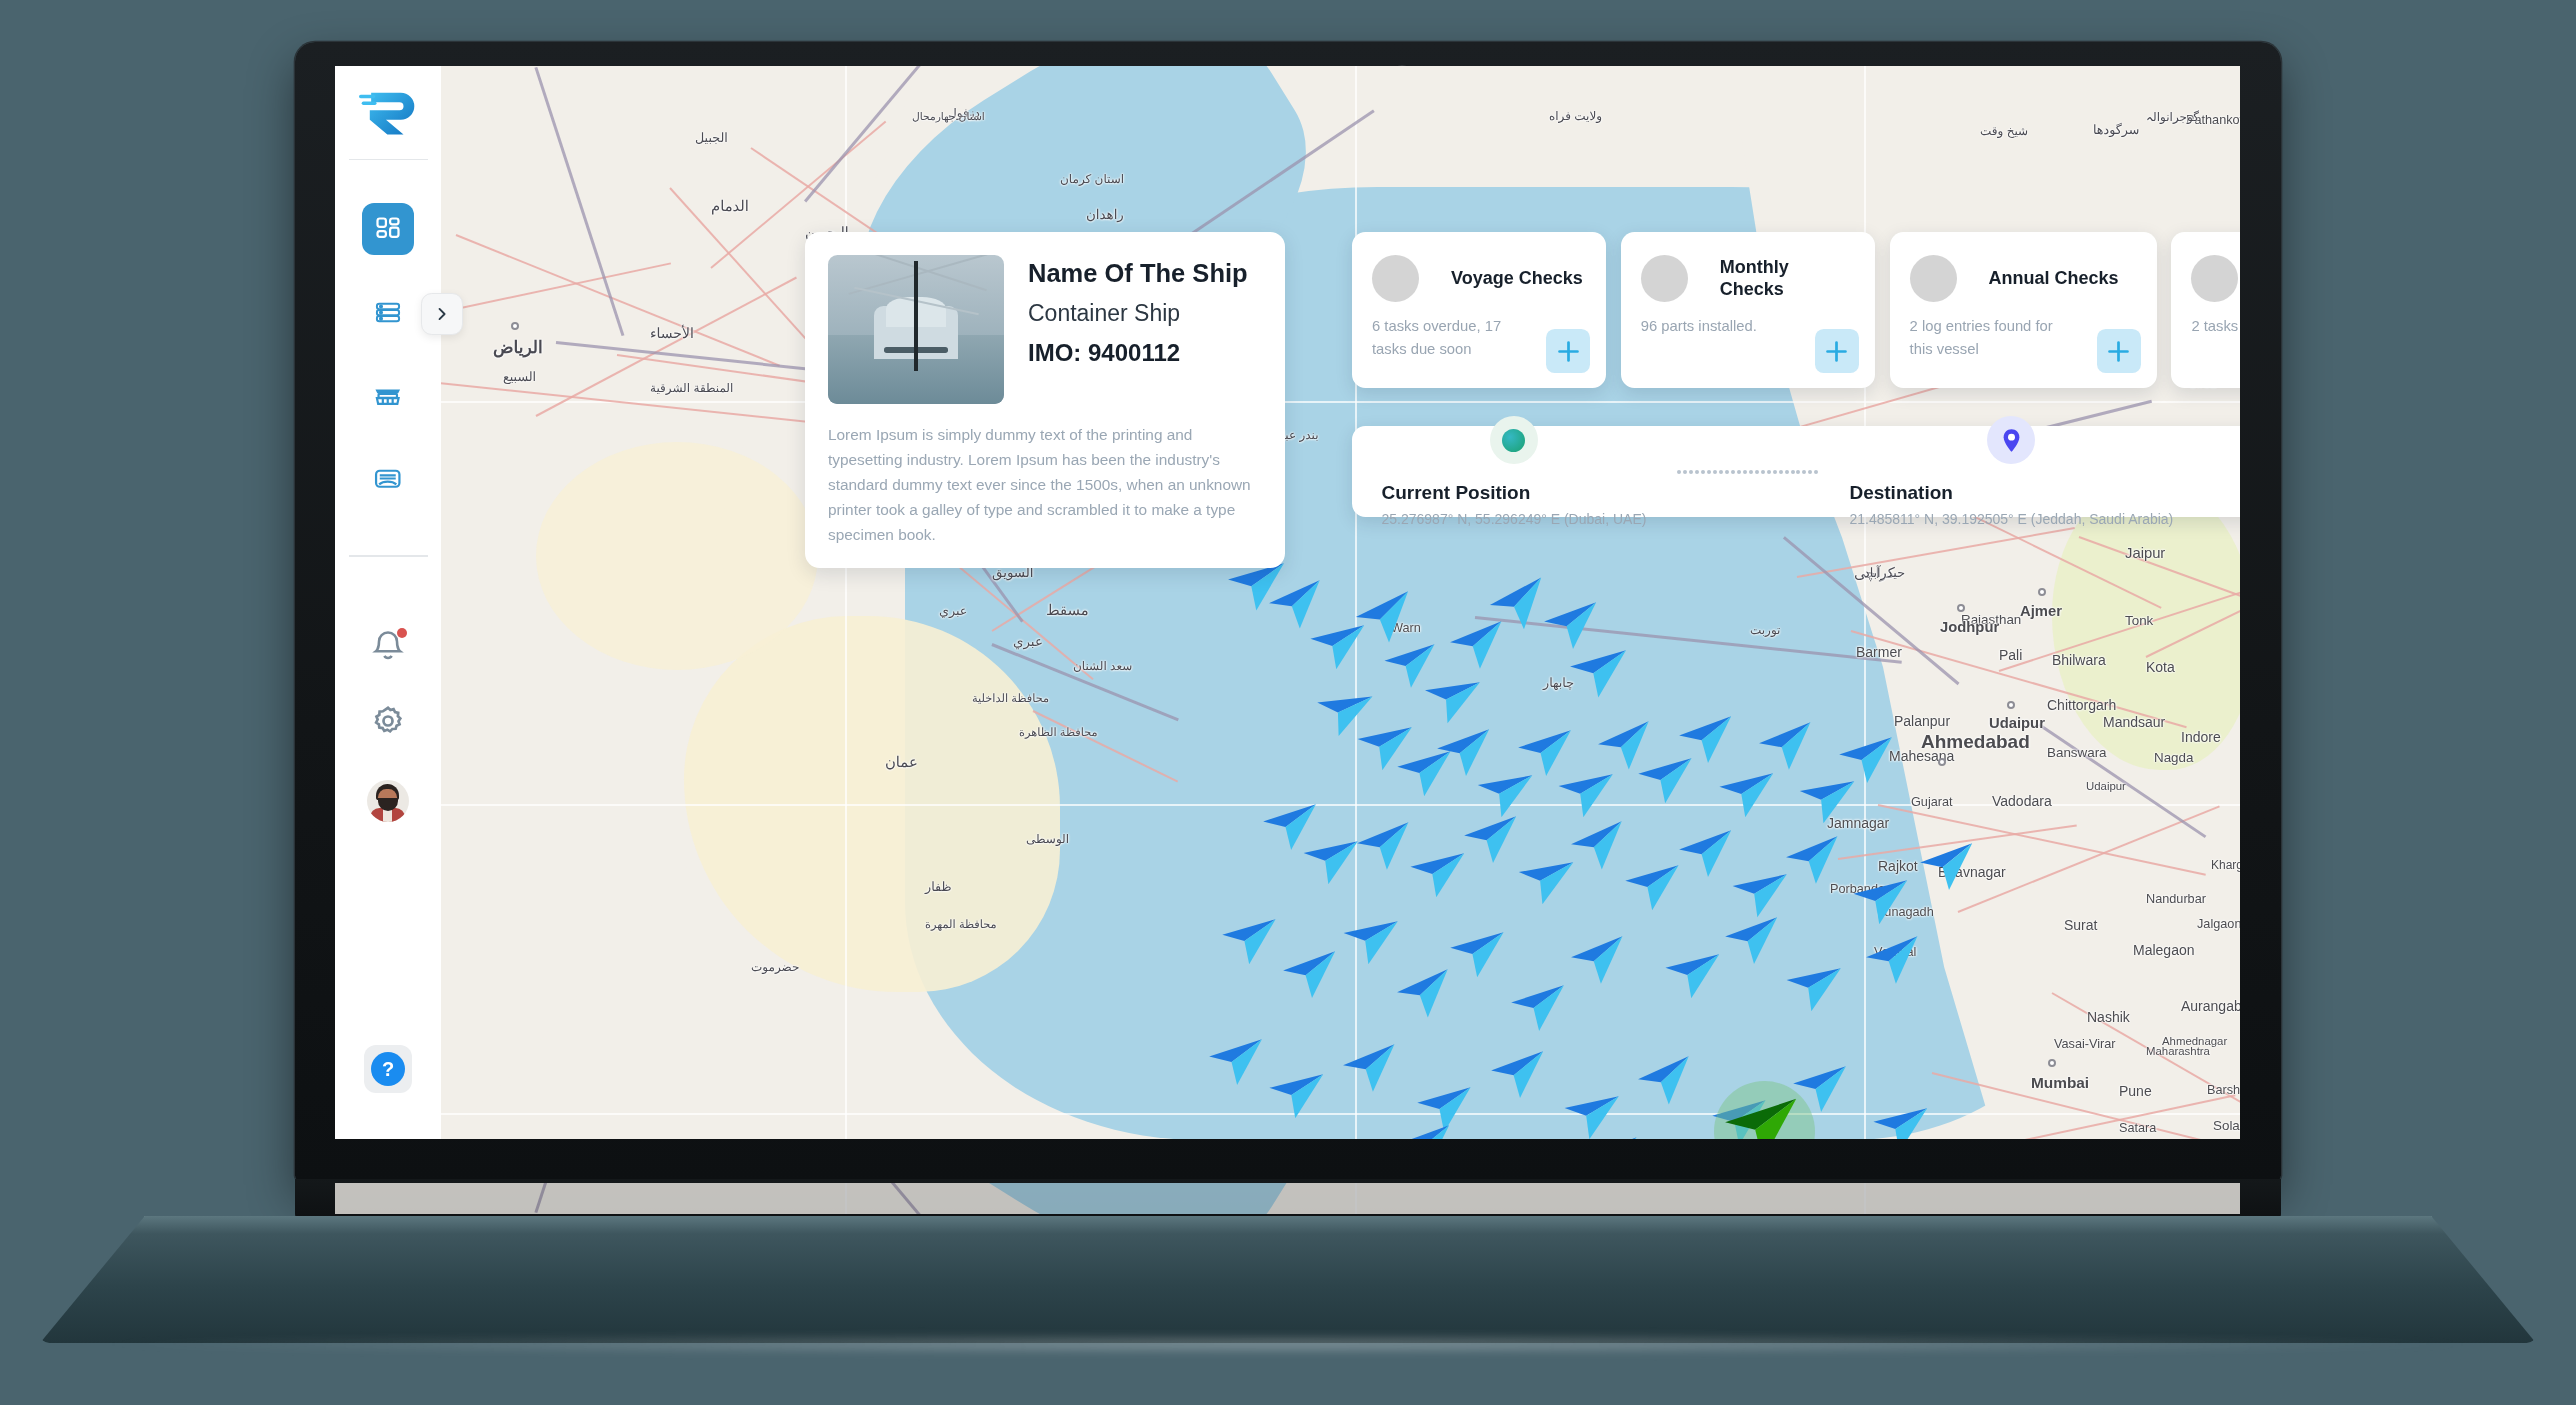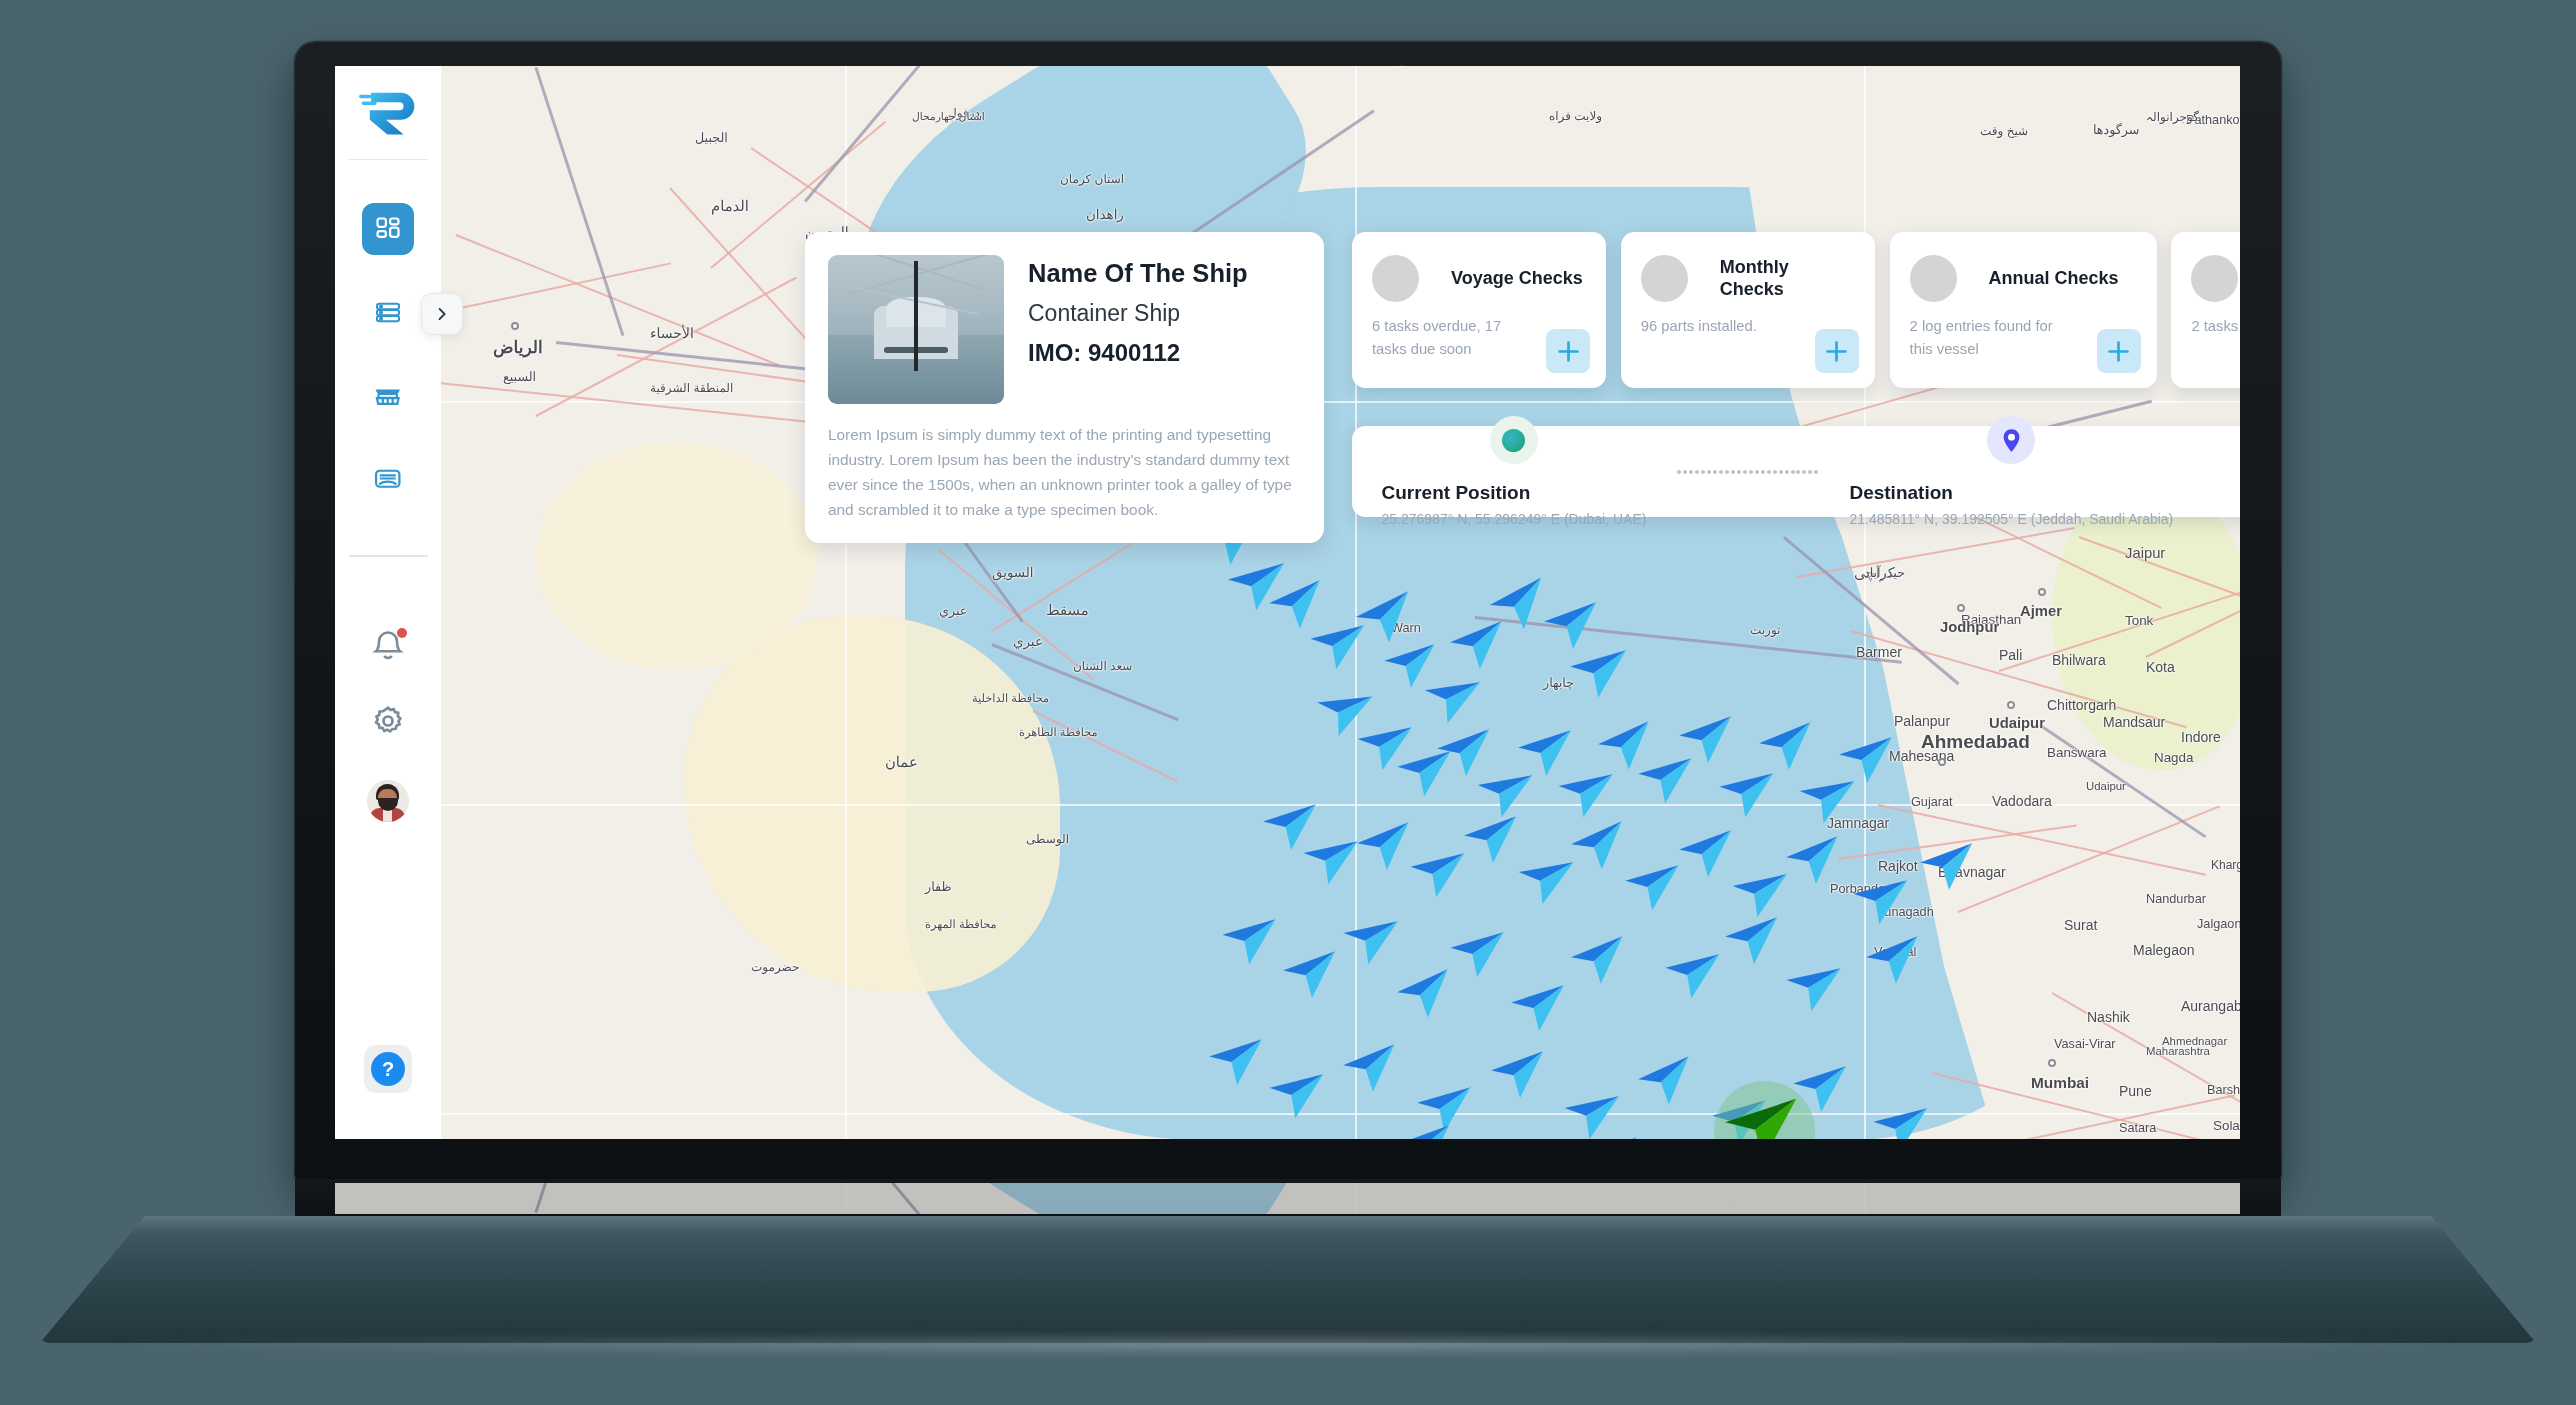--- a/index.html
+++ b/index.html
@@ -185,21 +185,21 @@
   .collapse-btn {
     position: absolute; left: 86px; top: 227px; z-index: 25;
     width: 42px; height: 42px; border-radius: 10.7px;
     background: #f6f7f8; border: 1.3px solid #e6e8ea;
     display:flex; align-items:center; justify-content:center; cursor:pointer;
     box-shadow: 0 2.7px 8px rgba(0,0,0,.08);
   }
 
   
   .ship-card {
-    position: absolute; left: 470px; top: 166px; width: 519px;
+    position: absolute; left: 470px; top: 166px; width: 480px;
     background: #fff; border-radius: 14.8px; padding: 23px 23px 20px 23px;
     box-shadow: 0 5.4px 19px rgba(20,40,60,.13); z-index: 15;
   }
   .ship-top { display: flex; gap: 24px; align-items: flex-start; }
   .ship-photo {
     width: 176px; height: 149px; border-radius: 9.4px; overflow: hidden;
     position: relative; flex: none;
     background: linear-gradient(180deg,#b9c7cf 0%, #9fb3bd 52%, #7f99a5 100%);
   }
   .sp-hull   { position:absolute; left:0; bottom:0; width:100%; height:46%;

